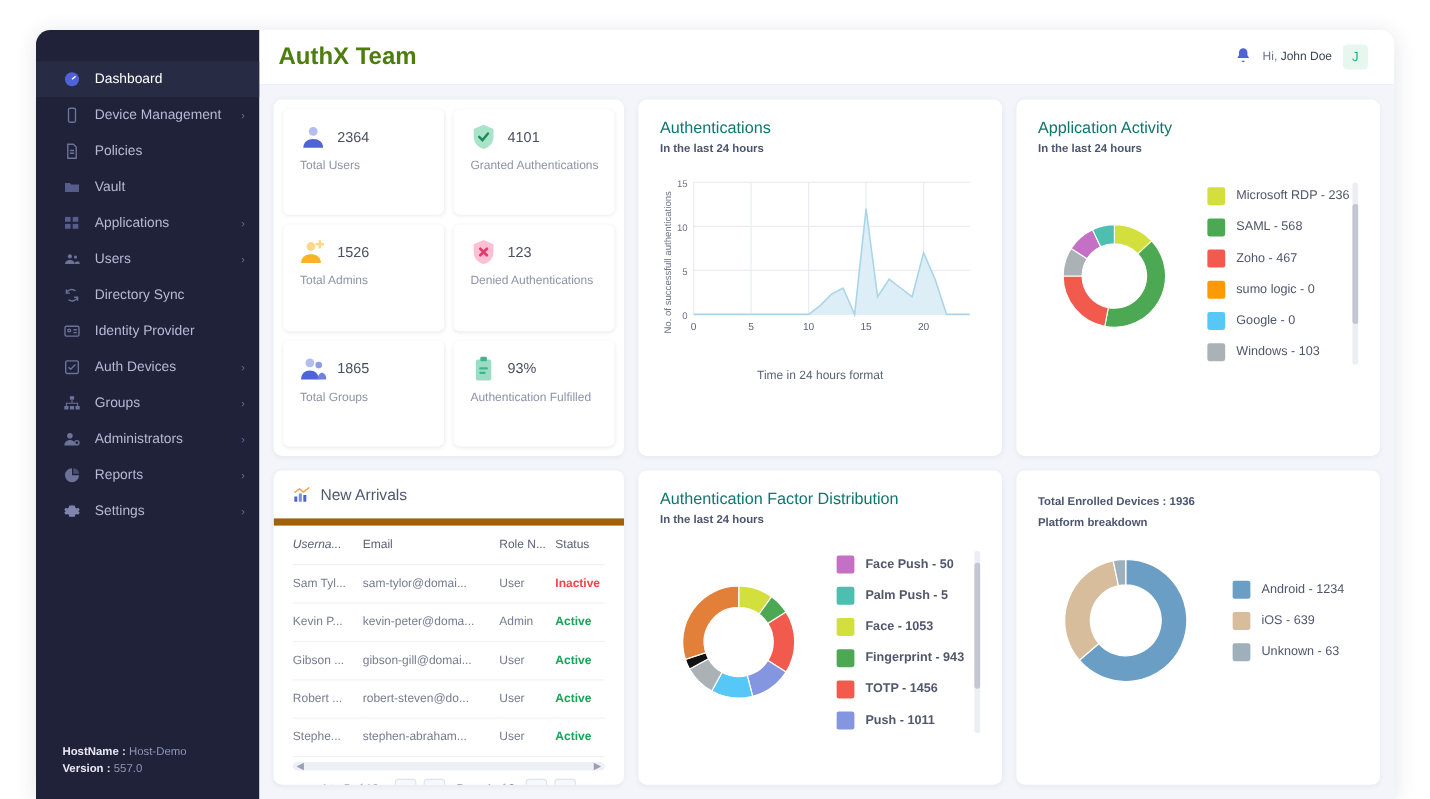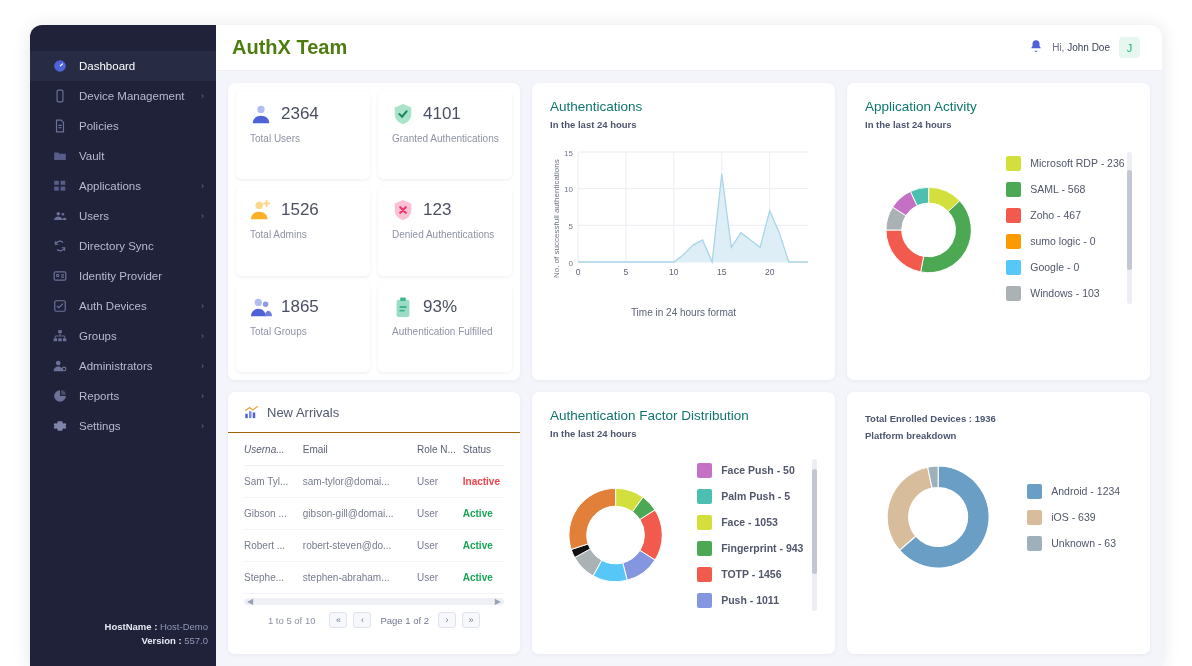--- a/index.html
+++ b/index.html
@@ -62,21 +62,20 @@
   .sb-item .ico svg { width: 14px; height: 14px; display:block; }
   .sb-item .lbl {
     font-size: 11.5px; color: #b6bad2; white-space: nowrap;
     flex: 1 1 auto;
   }
   .sb-item.active .lbl { color: #ffffff; }
   .sb-item .chev { color: #6b7094; font-size: 9px; }
   .sb-foot {
     padding: 0 8px 18px 22px; font-size: 9.5px; line-height: 1.5;
     color: #9196b8;
-    text-align: right;
   }
   .sb-foot b { color: #e7e9f4; }
 
   
   .main { flex: 1 1 auto; display: flex; flex-direction: column; min-width: 0; }
   .topbar {
     height: 46px; background: #ffffff;
     display: flex; align-items: center;
     padding: 0 22px 0 16px;
     border-bottom: 1px solid #eef0f6;
@@ -114,21 +113,21 @@
     display: grid; grid-template-columns: 1fr 1fr;
     grid-template-rows: 1fr 1fr 1fr; gap: 8px; height: 100%;
   }
   .stat {
     background: #ffffff; border-radius: 5px;
     box-shadow: 0 1px 3px rgba(40,50,80,.09);
     padding: 12px 10px 8px 14px;
   }
   .stat-top { display: flex; align-items: center; gap: 9px; }
   .stat-top svg { width: 22px; height: 22px; display: block; }
-  .stat-num { font-size: 17px; color: #4a4f63; }
+  .stat-num { font-size: 12px; color: #4a4f63; }
   .stat-lbl {
     margin-top: 7px; font-size: 10px; color: #8e93a8;
     line-height: 1.35;
   }
 
   
   .card-pad { padding: 16px 18px 10px 18px; }
   .card-title { font-size: 13.5px; color: #0f766e; font-weight: 400; }
   .card-sub {
     font-size: 9.5px; color: #4c5570; font-weight: bold;
@@ -160,21 +159,21 @@
     width: 5px; height: 152px; border-radius: 3px; background: #eceef4;
   }
   .lg-thumb {
     position: absolute; left: 0; width: 5px; border-radius: 3px;
     background: #c3c7d4;
   }
 
   
   .tbl-head {
     padding: 13px 8px 12px 16px; display: flex; align-items: center; gap: 8px;
-    border-bottom: 1px solid #a16207;
+    border-bottom: 6px solid #a16207;
   }
   .tbl-head .t { font-size: 13px; color: #51586e; }
   table { width: 100%; border-collapse: collapse; }
   thead th {
     text-align: left; font-size: 10px; color: #5b6177; font-weight: 400;
     padding: 11px 4px 10px 0; border-bottom: 1px solid #eef0f6;
   }
   tbody td {
     font-size: 10px; color: #767c90; padding: 10px 4px 10px 0;
     border-bottom: 1px solid #f1f3f8; white-space: nowrap;
@@ -548,20 +547,26 @@
                   </tr>
                 </thead>
             <tbody id="tbody">
                   <tr>
                     <td>Sam Tyl...</td>
                     <td>sam-tylor@domai...</td>
                     <td>User</td>
                     <td class="st-inactive">Inactive</td>
                   </tr>
                   <tr>
+                    <td>Kevin P...</td>
+                    <td>kevin-peter@doma...</td>
+                    <td>Admin</td>
+                    <td class="st-active">Active</td>
+                  </tr>
+                  <tr>
                     <td>Gibson ...</td>
                     <td>gibson-gill@domai...</td>
                     <td>User</td>
                     <td class="st-active">Active</td>
                   </tr>
                   <tr>
                     <td>Robert ...</td>
                     <td>robert-steven@do...</td>
                     <td>User</td>
                     <td class="st-active">Active</td>

